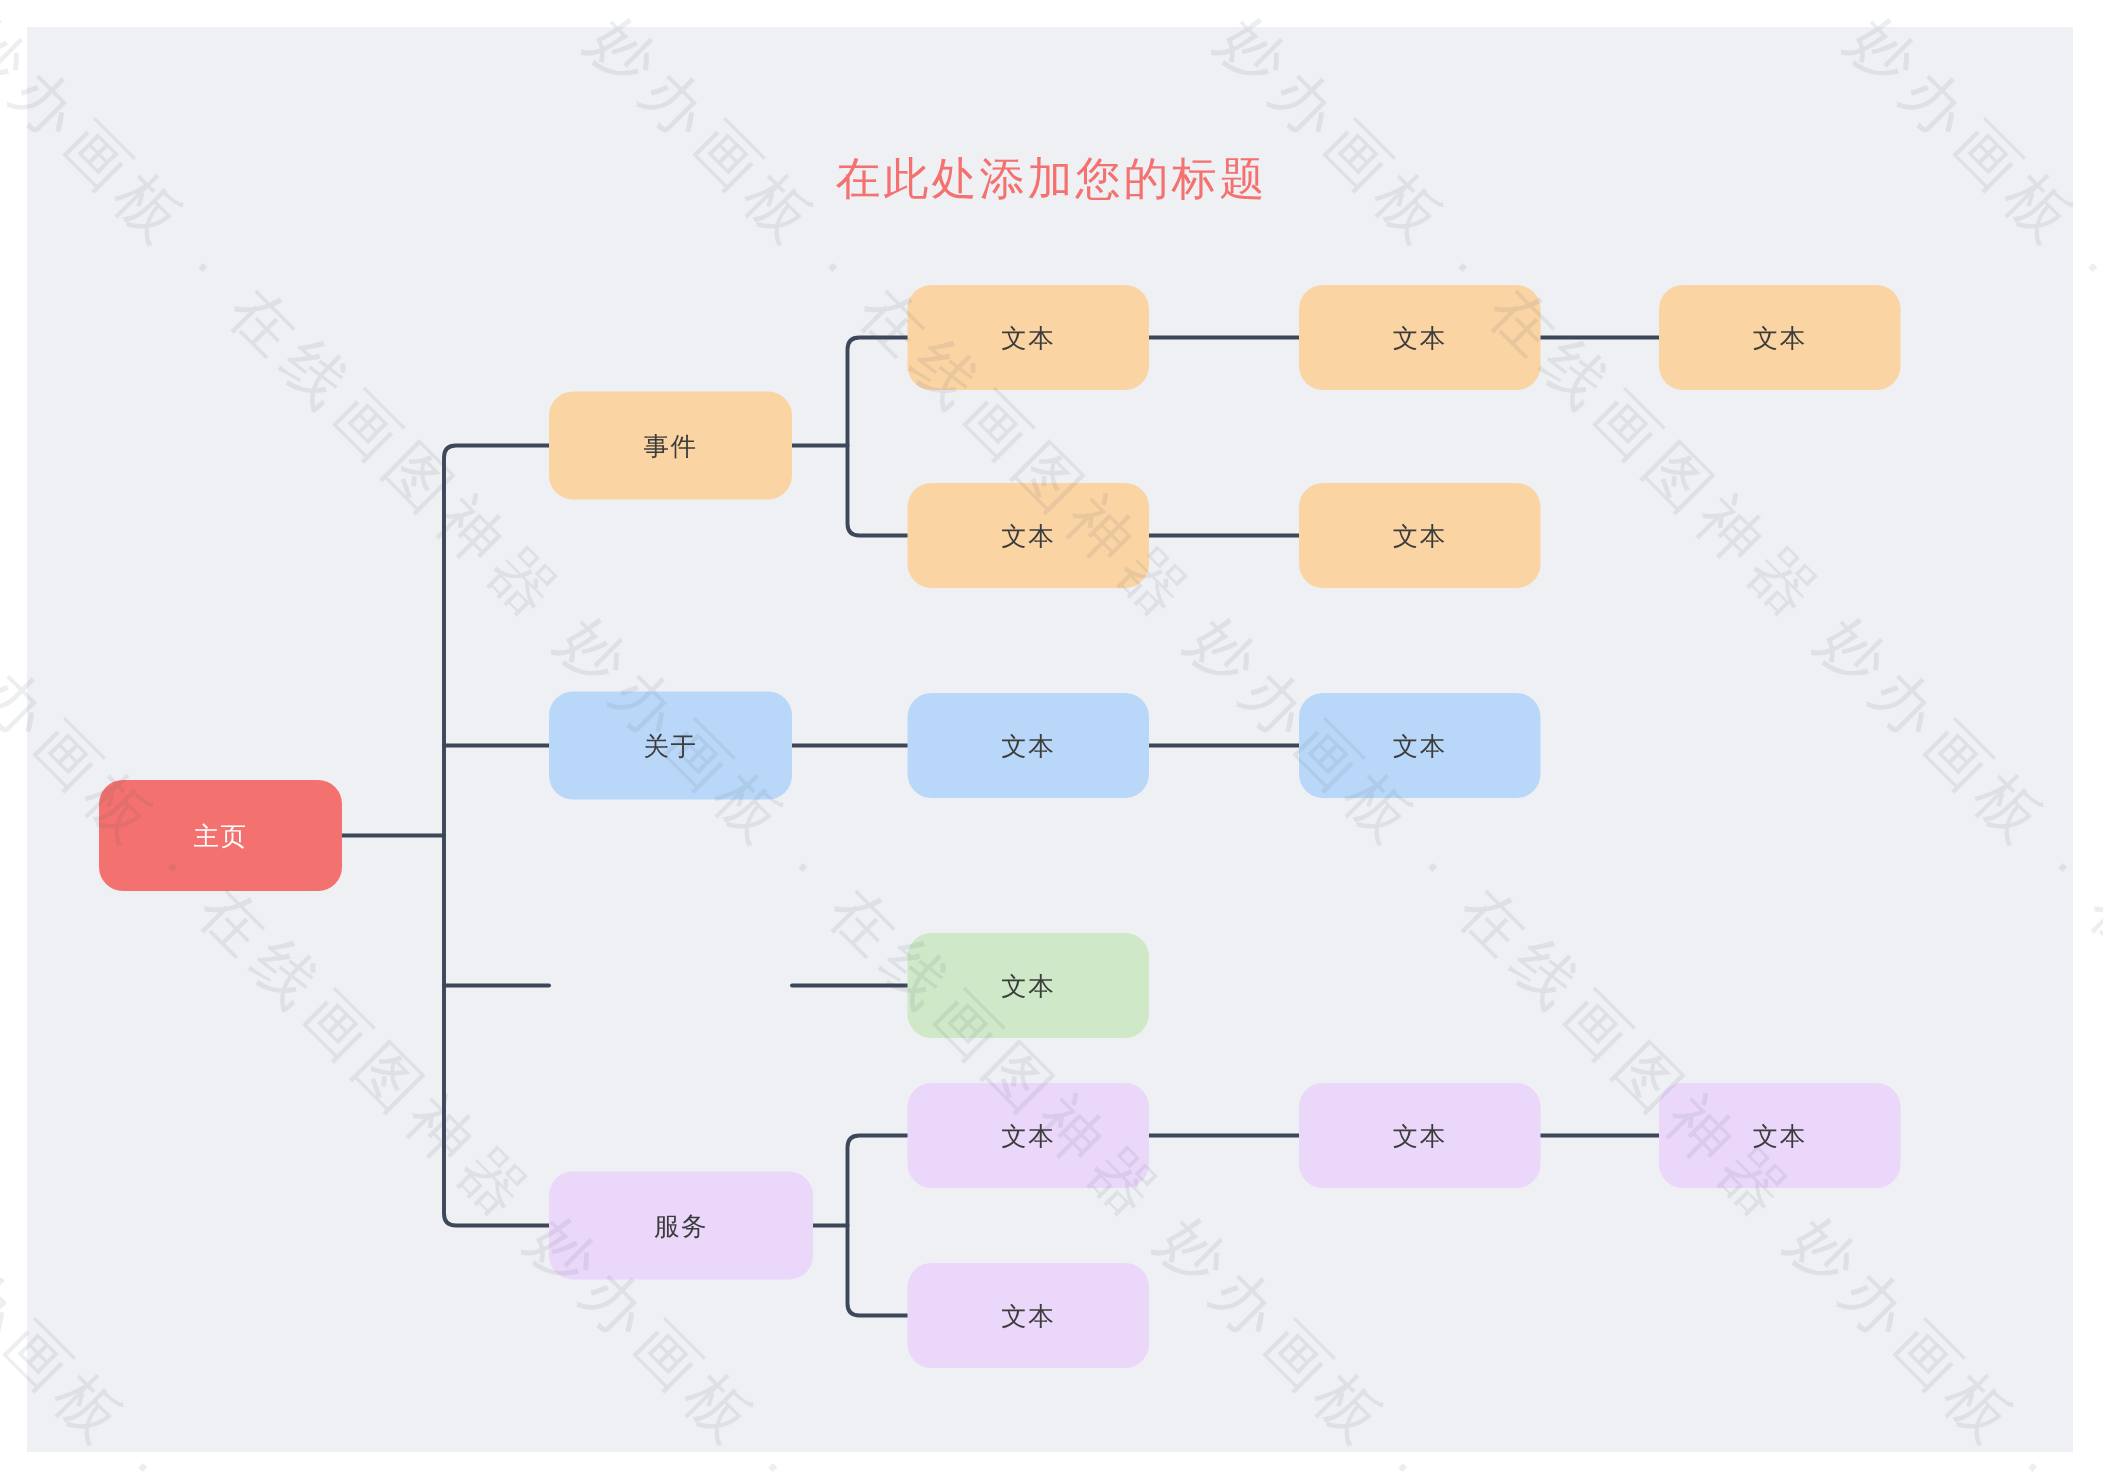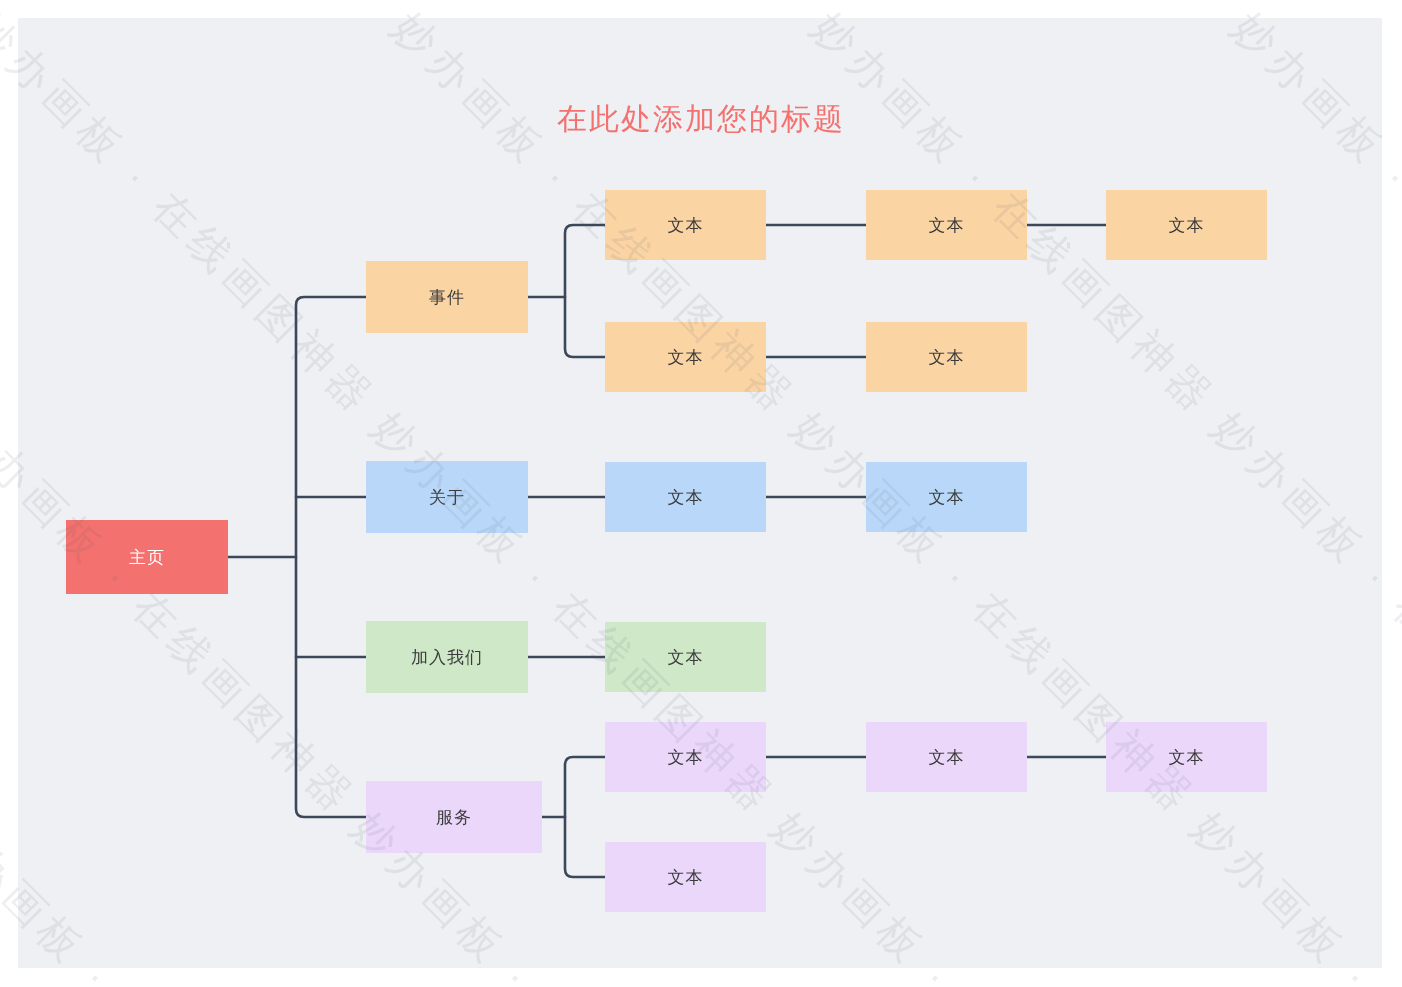--- a/index.html
+++ b/index.html
@@ -33,21 +33,21 @@
   .edges path {
     fill: none;
     stroke: #3c4759;
     stroke-width: 2.6;
     stroke-linecap: round;
   }
 
   .node {
     position: absolute;
     z-index: 3;
-    border-radius: 0;
+    border-radius: 16px;
     display: flex;
     align-items: center;
     justify-content: center;
     font-size: 17px;
     color: #3c3c3c;
     letter-spacing: 1px;
     cursor: default;
   }
   .node.root    { background: #f3716e; color: #ffffff; }
   .node.orange  { background: #fbd4a4; }
@@ -119,21 +119,20 @@
   <div class="node orange" style="left:605px;top:190px;width:161px;height:70px">文本</div>
   <div class="node orange" style="left:866px;top:190px;width:161px;height:70px">文本</div>
   <div class="node orange" style="left:1106px;top:190px;width:161px;height:70px">文本</div>
   <div class="node orange" style="left:605px;top:322px;width:161px;height:70px">文本</div>
   <div class="node orange" style="left:866px;top:322px;width:161px;height:70px">文本</div>
 
   <div class="node blue" style="left:366px;top:461px;width:162px;height:72px">关于</div>
   <div class="node blue" style="left:605px;top:462px;width:161px;height:70px">文本</div>
   <div class="node blue" style="left:866px;top:462px;width:161px;height:70px">文本</div>
 
-  <div class="node green" style="left:366px;top:621px;width:162px;height:72px">加入我们</div>
   <div class="node green" style="left:605px;top:622px;width:161px;height:70px">文本</div>
 
   <div class="node purple" style="left:366px;top:781px;width:176px;height:72px">服务</div>
   <div class="node purple" style="left:605px;top:722px;width:161px;height:70px">文本</div>
   <div class="node purple" style="left:866px;top:722px;width:161px;height:70px">文本</div>
   <div class="node purple" style="left:1106px;top:722px;width:161px;height:70px">文本</div>
   <div class="node purple" style="left:605px;top:842px;width:161px;height:70px">文本</div>
 
   <div class="watermark-layer">
       <span class="wm" style="left: -40px; top: 800px;">妙办画板 · 在线画图神器</span>

